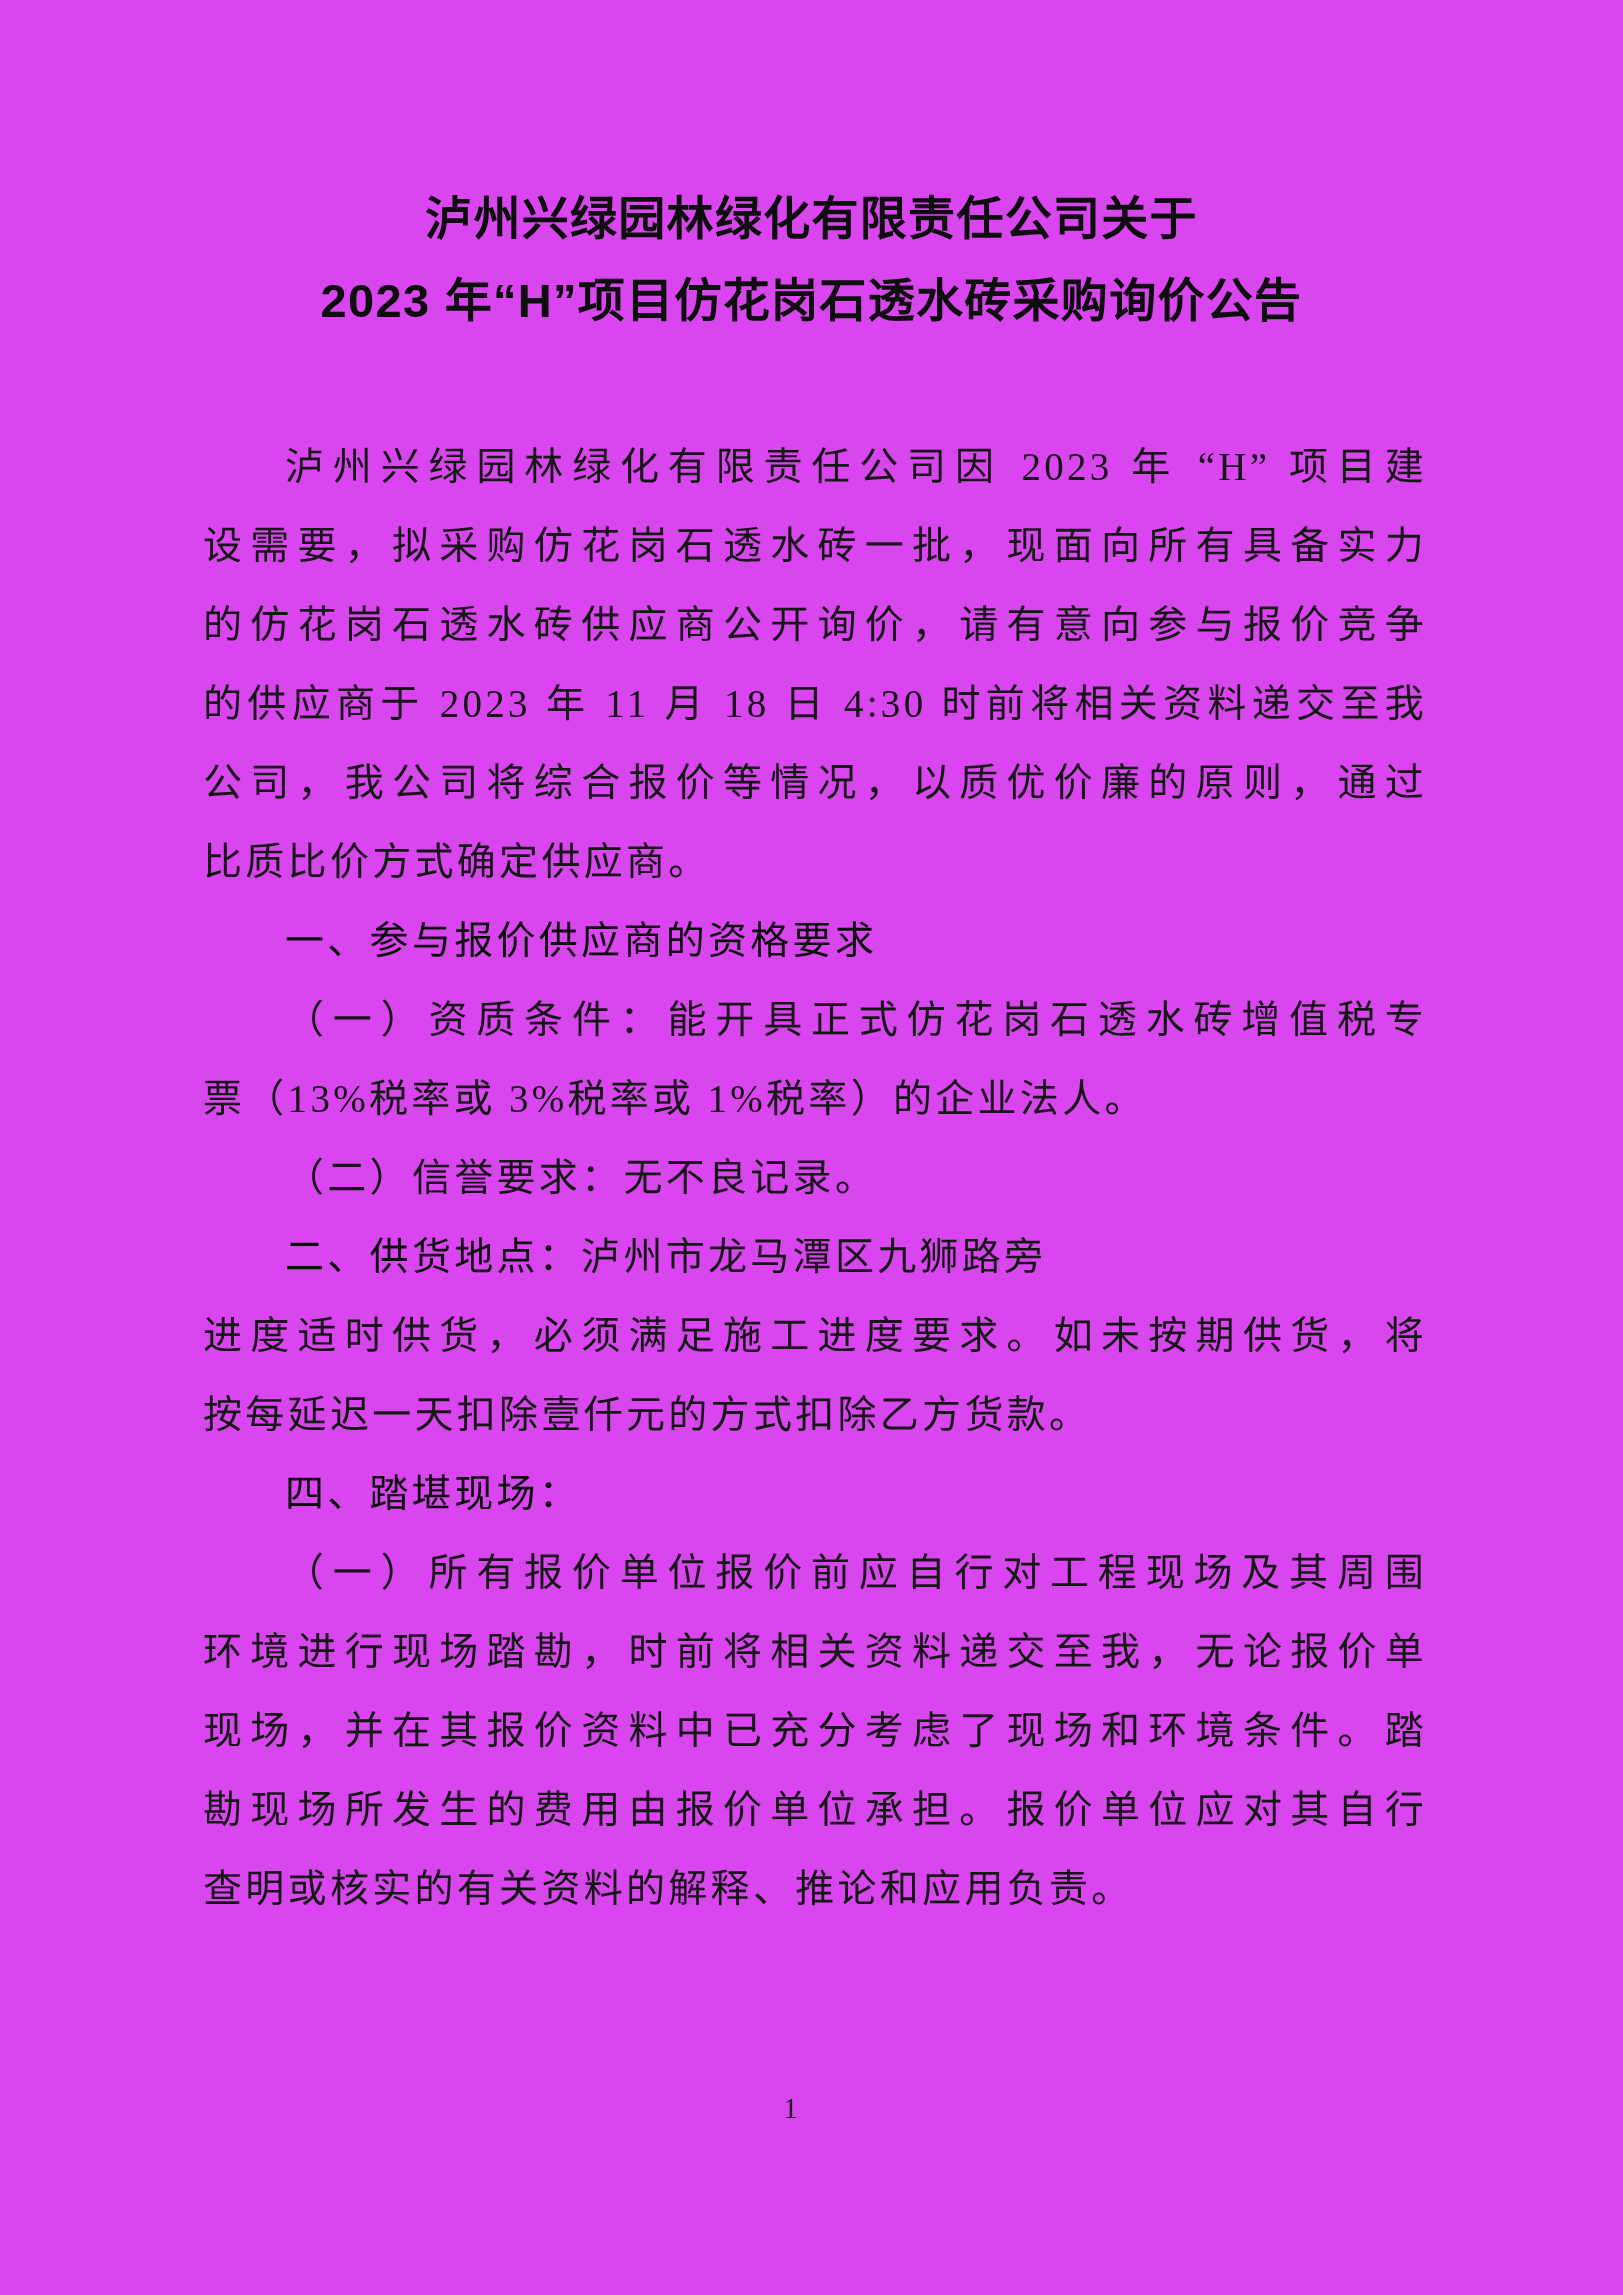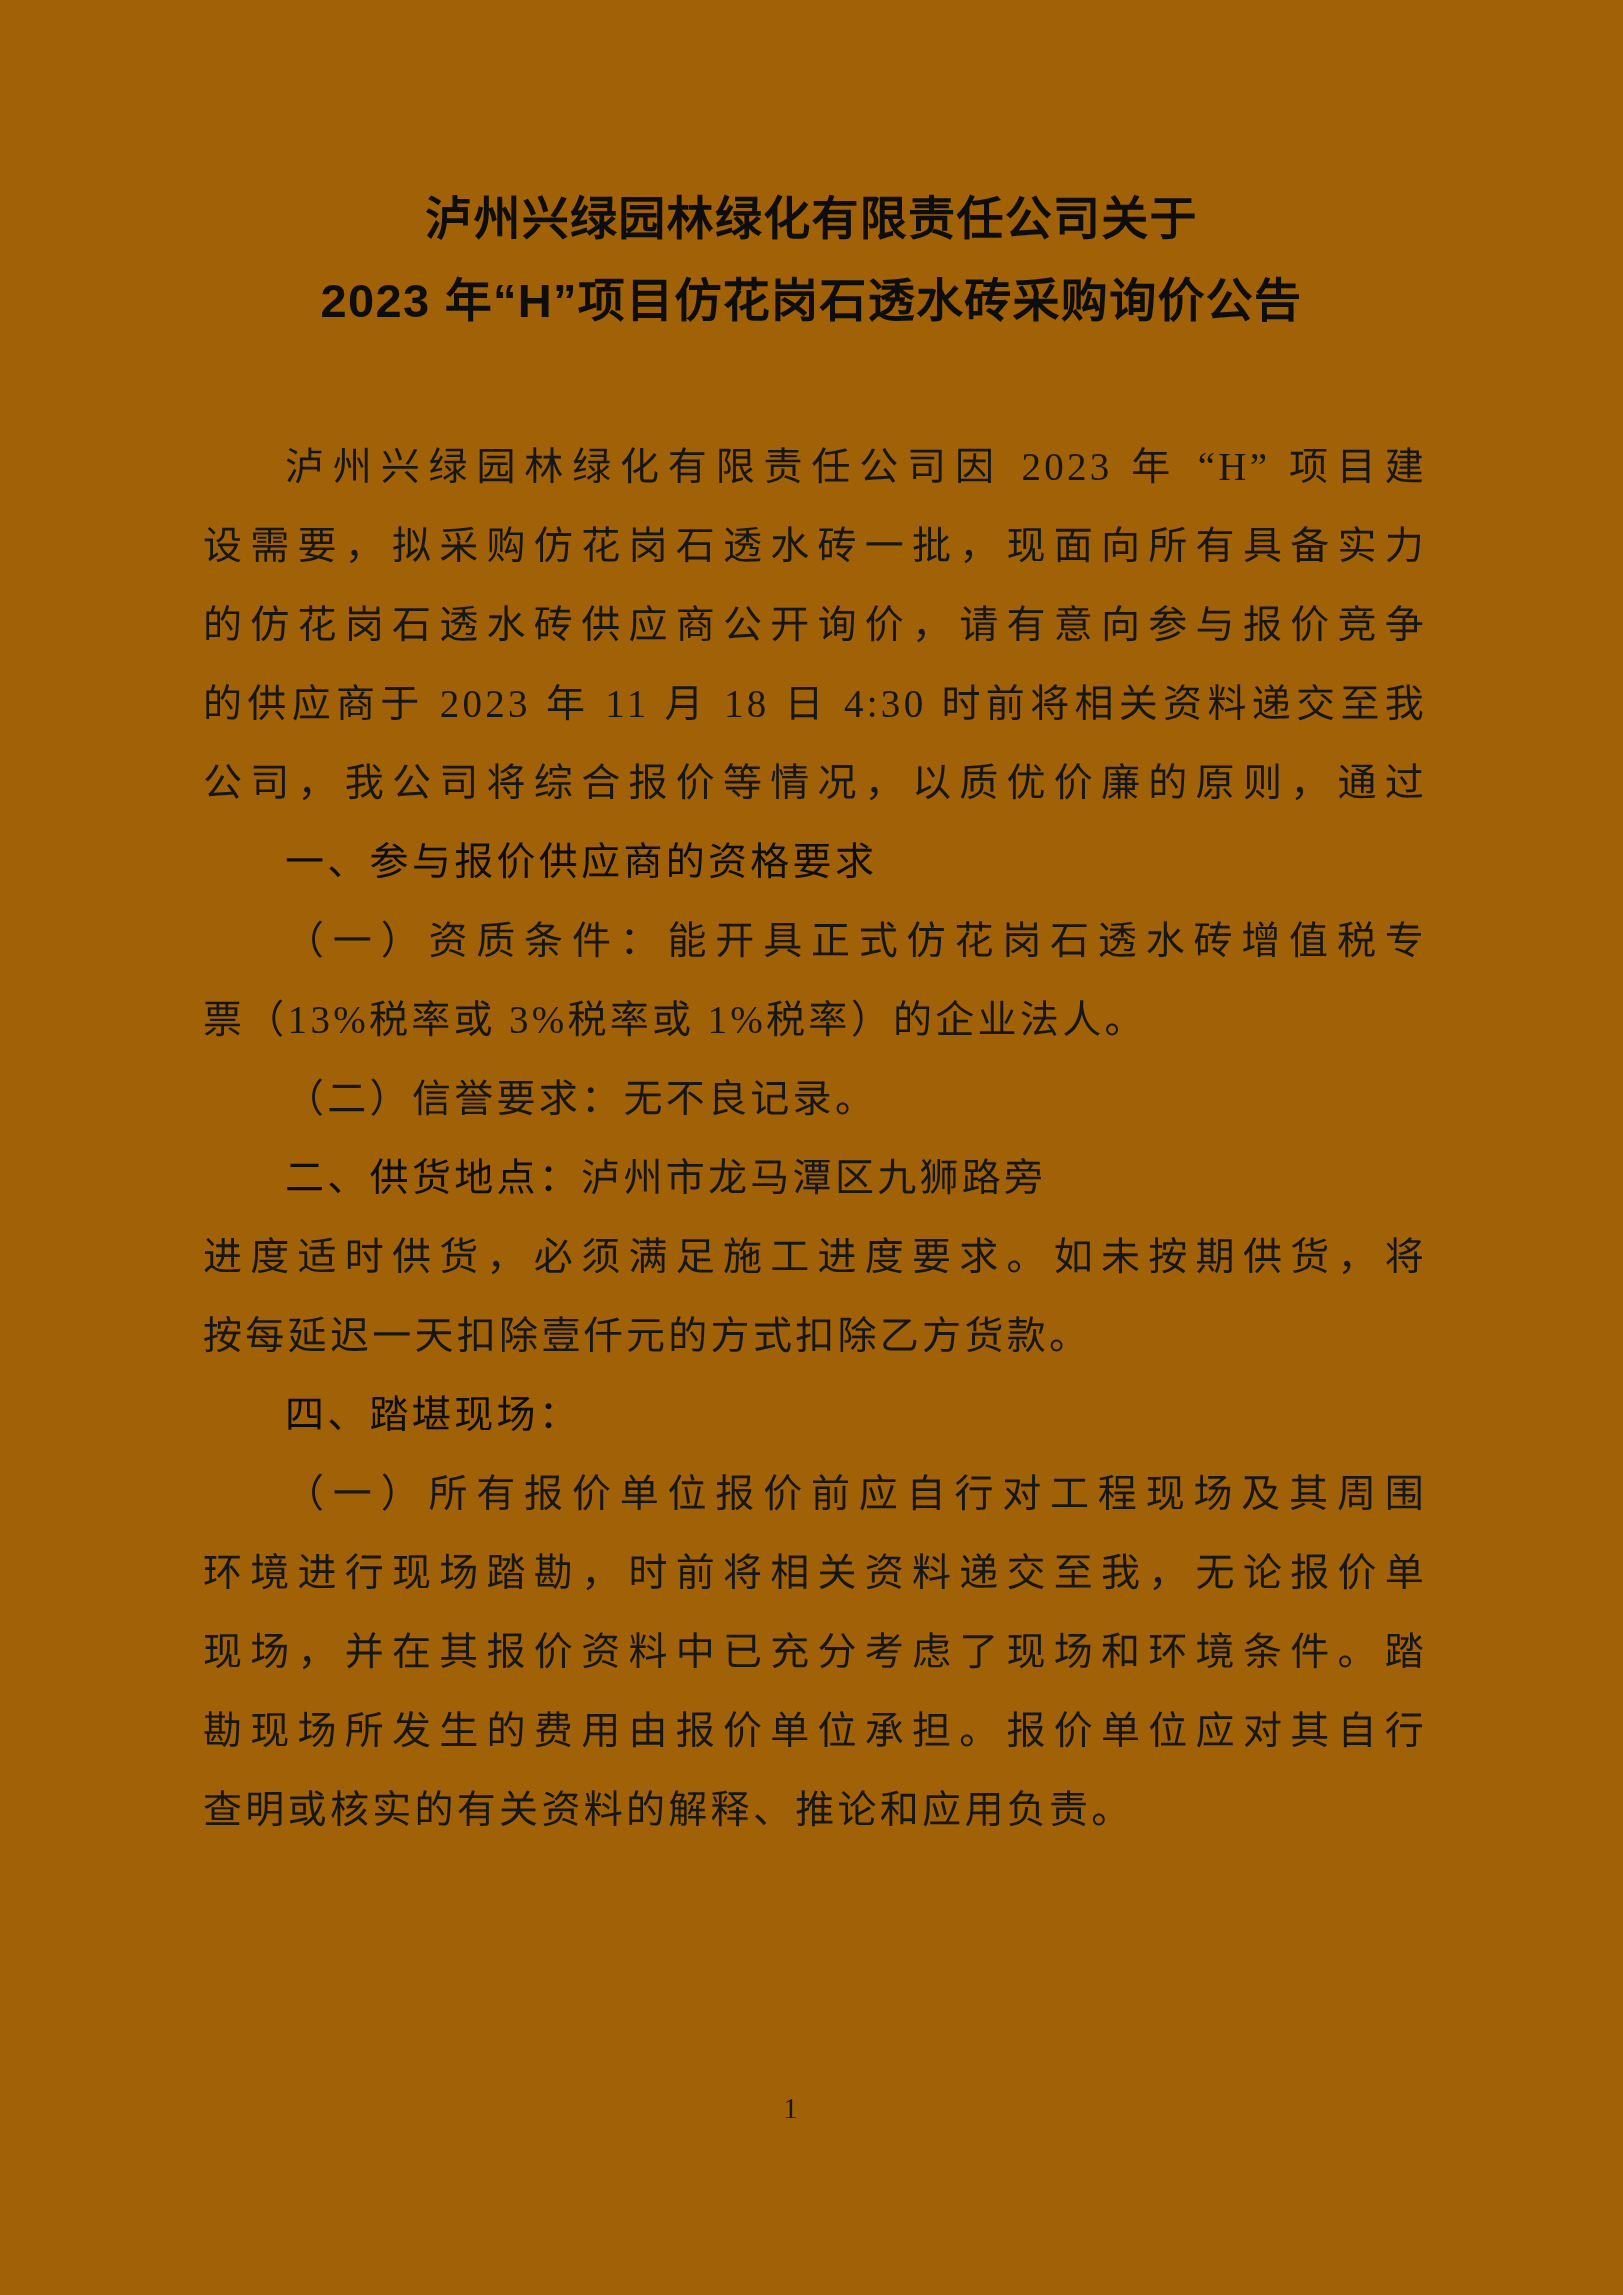--- a/index.html
+++ b/index.html
@@ -5,21 +5,21 @@
   html, body {
     margin: 0;
     padding: 0;
     background: #e8e8e8;
   }
   .page {
     position: relative;
     width: 1623px;
     height: 2295px;
     margin: 0 auto;
-    background: #a16207;
+    background: #d946ef;
     color: #141414;
     overflow: hidden;
     font-family: "Liberation Serif", "DejaVu Serif", serif;
   }
   
   .title-block {
     position: absolute;
     top: 178px;
     left: 0;
     right: 0;
@@ -87,20 +87,21 @@
     <div class="title-line">泸州兴绿园林绿化有限责任公司关于</div>
     <div class="title-line">2023 年“H”项目仿花岗石透水砖采购询价公告</div>
   </div>
 
   <div class="body-block">
     <div class="ln jst ind"><span>泸州兴绿园林绿化有限责任公司因 2023 年 “H” 项目建</span></div>
     <div class="ln jst"><span>设需要，拟采购仿花岗石透水砖一批，现面向所有具备实力</span></div>
     <div class="ln jst"><span>的仿花岗石透水砖供应商公开询价，请有意向参与报价竞争</span></div>
     <div class="ln jst"><span>的供应商于 2023 年 11 月 18 日 4:30 时前将相关资料递交至我</span></div>
     <div class="ln jst"><span>公司，我公司将综合报价等情况，以质优价廉的原则，通过</span></div>
+    <div class="ln"><span>比质比价方式确定供应商。</span></div>
 
     <div class="ln ind"><span class="hb">一、参与报价供应商的资格要求</span></div>
 
     <div class="ln jst ind"><span>（一）资质条件：能开具正式仿花岗石透水砖增值税专</span></div>
     <div class="ln"><span>票（13%税率或 3%税率或 1%税率）的企业法人。</span></div>
     <div class="ln ind"><span>（二）信誉要求：无不良记录。</span></div>
 
     <div class="ln ind"><span class="hb">二、供货地点：</span><span>泸州市龙马潭区九狮路旁</span></div>
 
 

